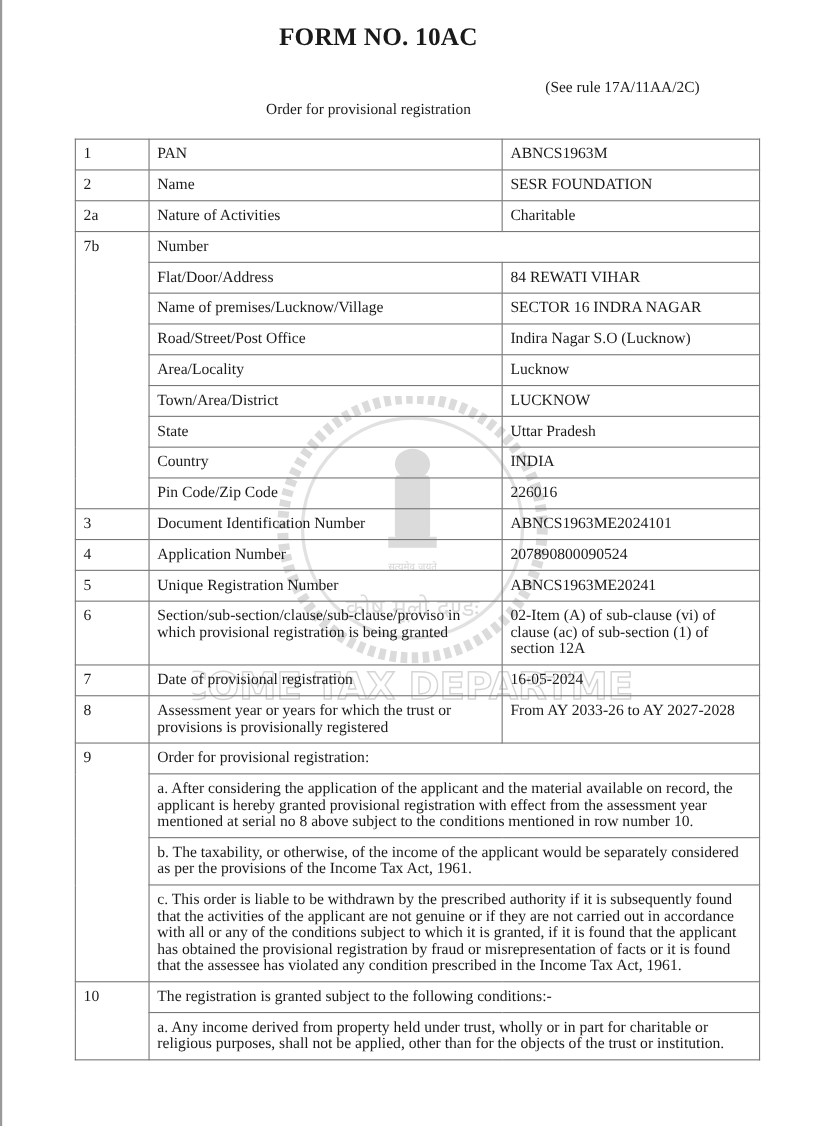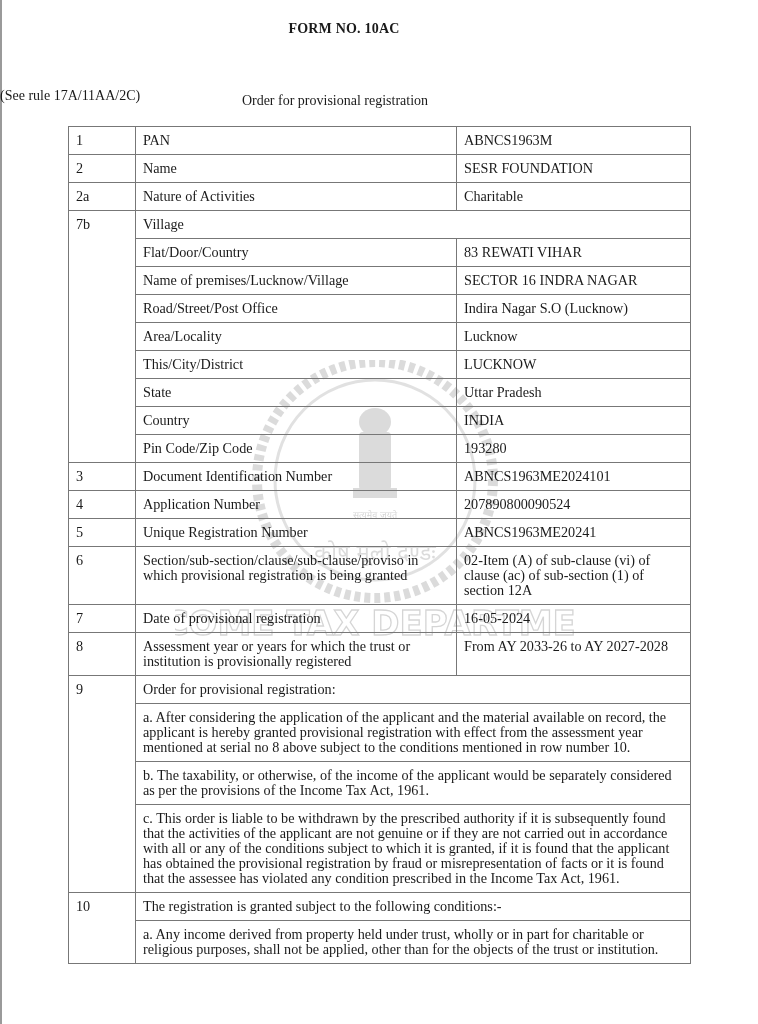--- a/index.html
+++ b/index.html
@@ -1,21 +1,21 @@
 <!DOCTYPE html>
 <html><head>
 <meta charset="utf-8">
 <style>
   html, body { margin: 0; padding: 0; background: #ffffff; }
   body { width: 758px; height: 1024px; overflow: hidden; position: relative;
          font-family: "Liberation Serif", serif; color: #1a1a1a; }
   .left-edge { position: absolute; left: 0; top: 0; width: 2px; height: 1024px; background: #9a9a9a; }
   .title { position: absolute; top: 21px; left: 0; width: 688px; text-align: center;
-           font-size: 14px; font-weight: bold; letter-spacing: 0.2px; }
-  .subtitle { position: absolute; top: 88px; left: 0; width: 636px; text-align: left; font-size: 14px; }
+           font-size: 23px; font-weight: bold; letter-spacing: 0.2px; }
+  .subtitle { position: absolute; top: 73px; left: 0; width: 636px; text-align: right; font-size: 14px; }
   .subtitle2 { position: absolute; top: 93px; left: 0; width: 670px; text-align: center; font-size: 14px; }
   .watermark { position: absolute; left: 175px; top: 360px; width: 400px; height: 320px; pointer-events: none; opacity: 0.35; }
   table.form { position: absolute; left: 68px; top: 126px; width: 623px; border-collapse: collapse;
                font-size: 14.2px; line-height: 15px; table-layout: fixed; }
   table.form td { border: 1.3px solid #777; padding: 6px 7px 6px 7px; vertical-align: top; }
   table.form td.num { width: 52px; }
   table.form td.lbl { width: 306px; }
   table.form td.val { }
 </style>
 </head>
@@ -52,53 +52,53 @@
     <td class="lbl">Name</td>
     <td class="val">SESR FOUNDATION</td>
   </tr>
   <tr>
     <td class="num">2a</td>
     <td class="lbl">Nature of Activities</td>
     <td class="val">Charitable</td>
   </tr>
   <tr>
     <td class="num" rowspan="9">7b</td>
-    <td colspan="2">Village</td>
+    <td colspan="2">Number</td>
   </tr>
   <tr>
-    <td class="lbl">Flat/Door/Country</td>
-    <td class="val">83 REWATI VIHAR</td>
+    <td class="lbl">Flat/Door/Address</td>
+    <td class="val">84 REWATI VIHAR</td>
   </tr>
   <tr>
     <td class="lbl">Name of premises/Lucknow/Village</td>
     <td class="val">SECTOR 16 INDRA NAGAR</td>
   </tr>
   <tr>
     <td class="lbl">Road/Street/Post Office</td>
     <td class="val">Indira Nagar S.O (Lucknow)</td>
   </tr>
   <tr>
     <td class="lbl">Area/Locality</td>
     <td class="val">Lucknow</td>
   </tr>
   <tr>
-    <td class="lbl">This/City/District</td>
+    <td class="lbl">Town/Area/District</td>
     <td class="val">LUCKNOW</td>
   </tr>
   <tr>
     <td class="lbl">State</td>
     <td class="val">Uttar Pradesh</td>
   </tr>
   <tr>
     <td class="lbl">Country</td>
     <td class="val">INDIA</td>
   </tr>
   <tr>
     <td class="lbl">Pin Code/Zip Code</td>
-    <td class="val">193280</td>
+    <td class="val">226016</td>
   </tr>
   <tr>
     <td class="num">3</td>
     <td class="lbl">Document Identification Number</td>
     <td class="val">ABNCS1963ME2024101</td>
   </tr>
   <tr>
     <td class="num">4</td>
     <td class="lbl">Application Number</td>
     <td class="val">207890800090524</td>
@@ -113,21 +113,21 @@
     <td class="lbl">Section/sub-section/clause/sub-clause/proviso in which provisional registration is being granted</td>
     <td class="val">02-Item (A) of sub-clause (vi) of clause (ac) of sub-section (1) of section 12A</td>
   </tr>
   <tr>
     <td class="num">7</td>
     <td class="lbl">Date of provisional registration</td>
     <td class="val">16-05-2024</td>
   </tr>
   <tr>
     <td class="num">8</td>
-    <td class="lbl">Assessment year or years for which the trust or institution is provisionally registered</td>
+    <td class="lbl">Assessment year or years for which the trust or provisions is provisionally registered</td>
     <td class="val">From AY 2033-26 to AY 2027-2028</td>
   </tr>
   <tr>
     <td class="num" rowspan="4">9</td>
     <td colspan="2">Order for provisional registration:</td>
   </tr>
   <tr>
     <td colspan="2">a. After considering the application of the applicant and the material available on record, the applicant is hereby granted provisional registration with effect from the assessment year mentioned at serial no 8 above subject to the conditions mentioned in row number 10.</td>
   </tr>
   <tr>

